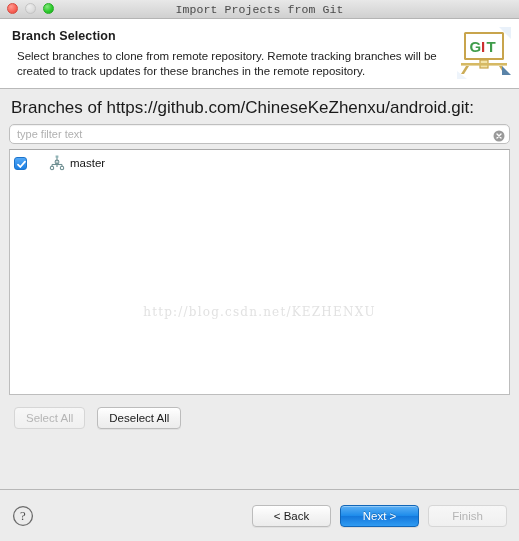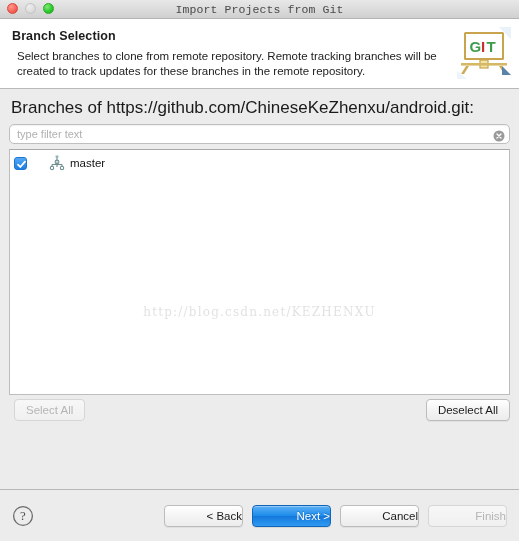--- a/index.html
+++ b/index.html
@@ -208,25 +208,24 @@
     font-family: "DejaVu Serif", serif;
     font-size: 12px;
     letter-spacing: 1.2px;
     color: #e2e2e2;
     pointer-events: none;
     user-select: none;
   }
 
   
   .select-row {
-    margin-top: 4px;
+    margin-top: 12px;
     display: flex;
     gap: 12px;
     padding-left: 5px;
-    justify-content: space-between;
   }
 
   
   .btn {
     font-family: "Liberation Sans", sans-serif;
     font-size: 11.5px;
     color: #1a1a1a;
     background: linear-gradient(to bottom, #ffffff 0%, #f4f4f4 50%, #ececec 100%);
     border: 1px solid #bcbcbc;
     border-radius: 4px;
@@ -272,21 +271,21 @@
     height: 22px;
     cursor: pointer;
     flex: 0 0 22px;
   }
   .footer-btns {
     margin-left: auto;
     display: flex;
     align-items: center;
     gap: 9px;
   }
-  .footer-btns .btn { padding: 3px 0; width: 79px; text-align: right; }
+  .footer-btns .btn { padding: 3px 0; width: 79px; text-align: center; }
 </style>
 </head>
 <body>
 
 <div class="window">
 
   <div class="titlebar">
     <div class="traffic">
       <div class="tl tl-close"></div>
       <div class="tl tl-min"></div>
@@ -374,18 +373,17 @@
   <div class="footer">
     <span class="help-icon">
       <svg width="22" height="22" viewBox="0 0 22 22">
         <circle cx="11" cy="11" r="9.4" fill="none" stroke="#6b6b6b" stroke-width="1.3"></circle>
         <text x="11" y="15.4" text-anchor="middle" font-family="Liberation Serif, serif" font-size="13" fill="#4d4d4d">?</text>
       </svg>
     </span>
     <div class="footer-btns">
       <button class="btn">&lt; Back</button>
       <button class="btn primary">Next &gt;</button>
-      <button class="btn">Cancel</button>
       <button class="btn disabled">Finish</button>
     </div>
   </div>
 
 </div>
 
 </body></html>

